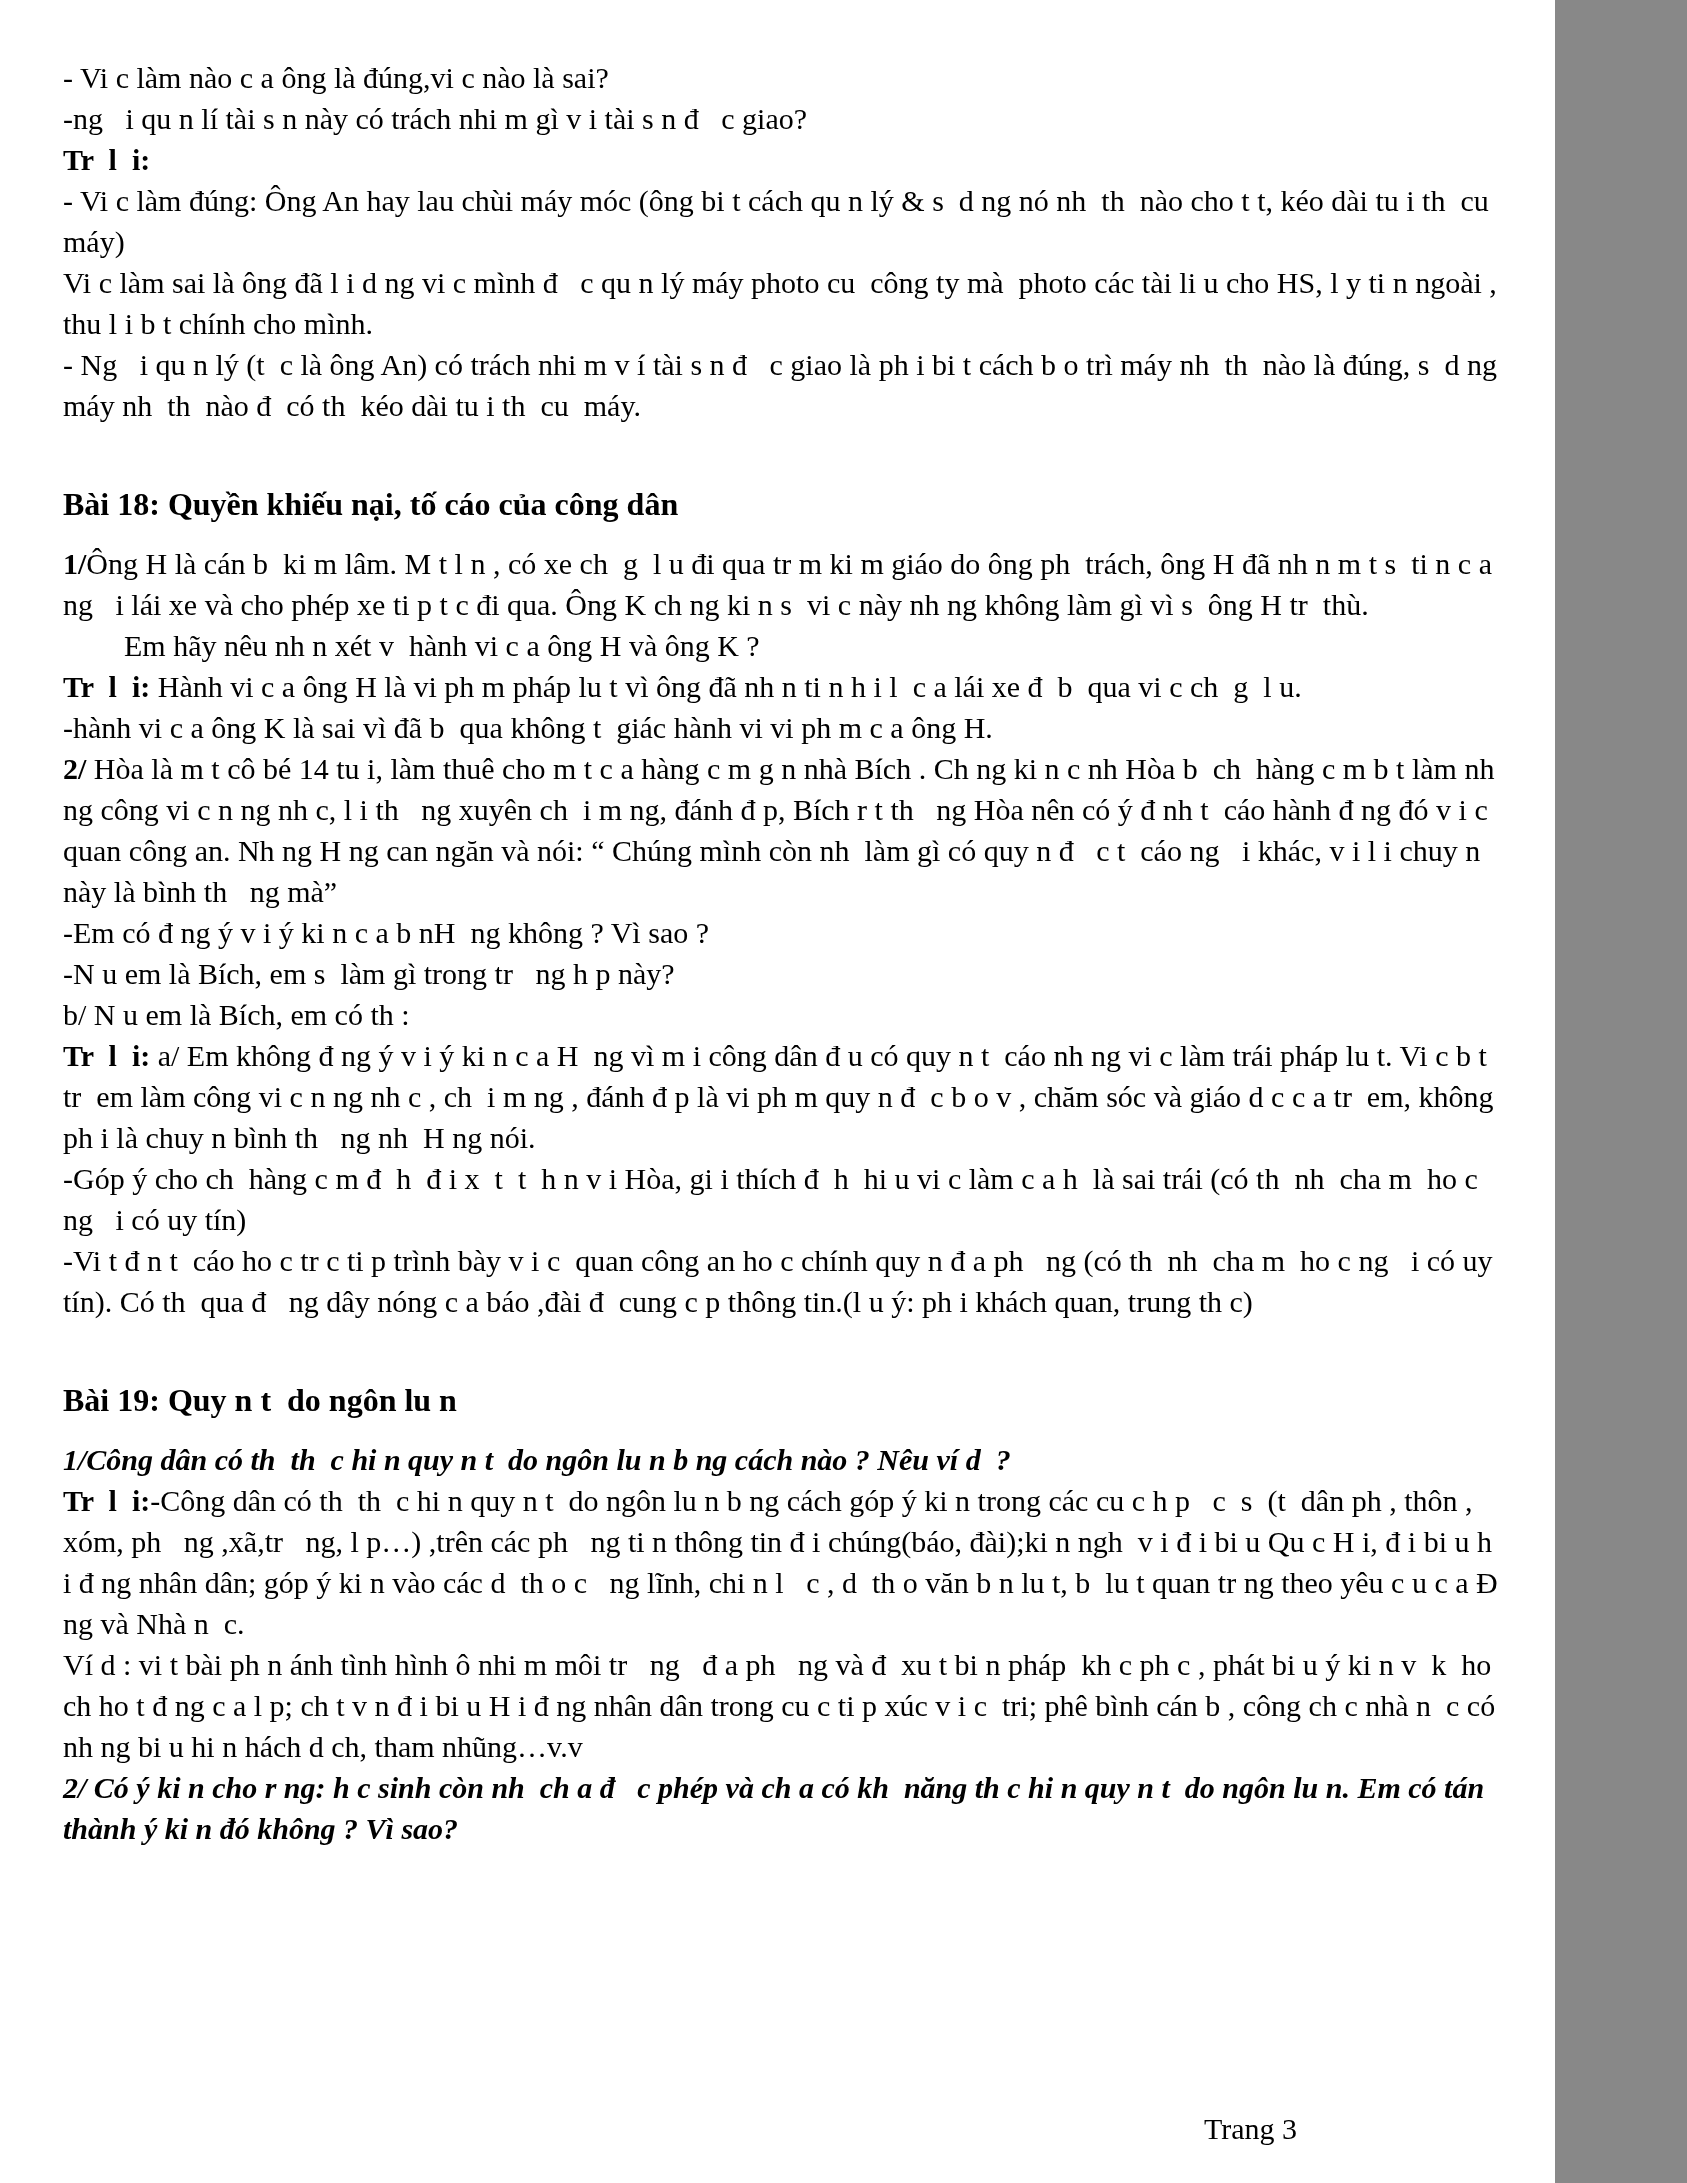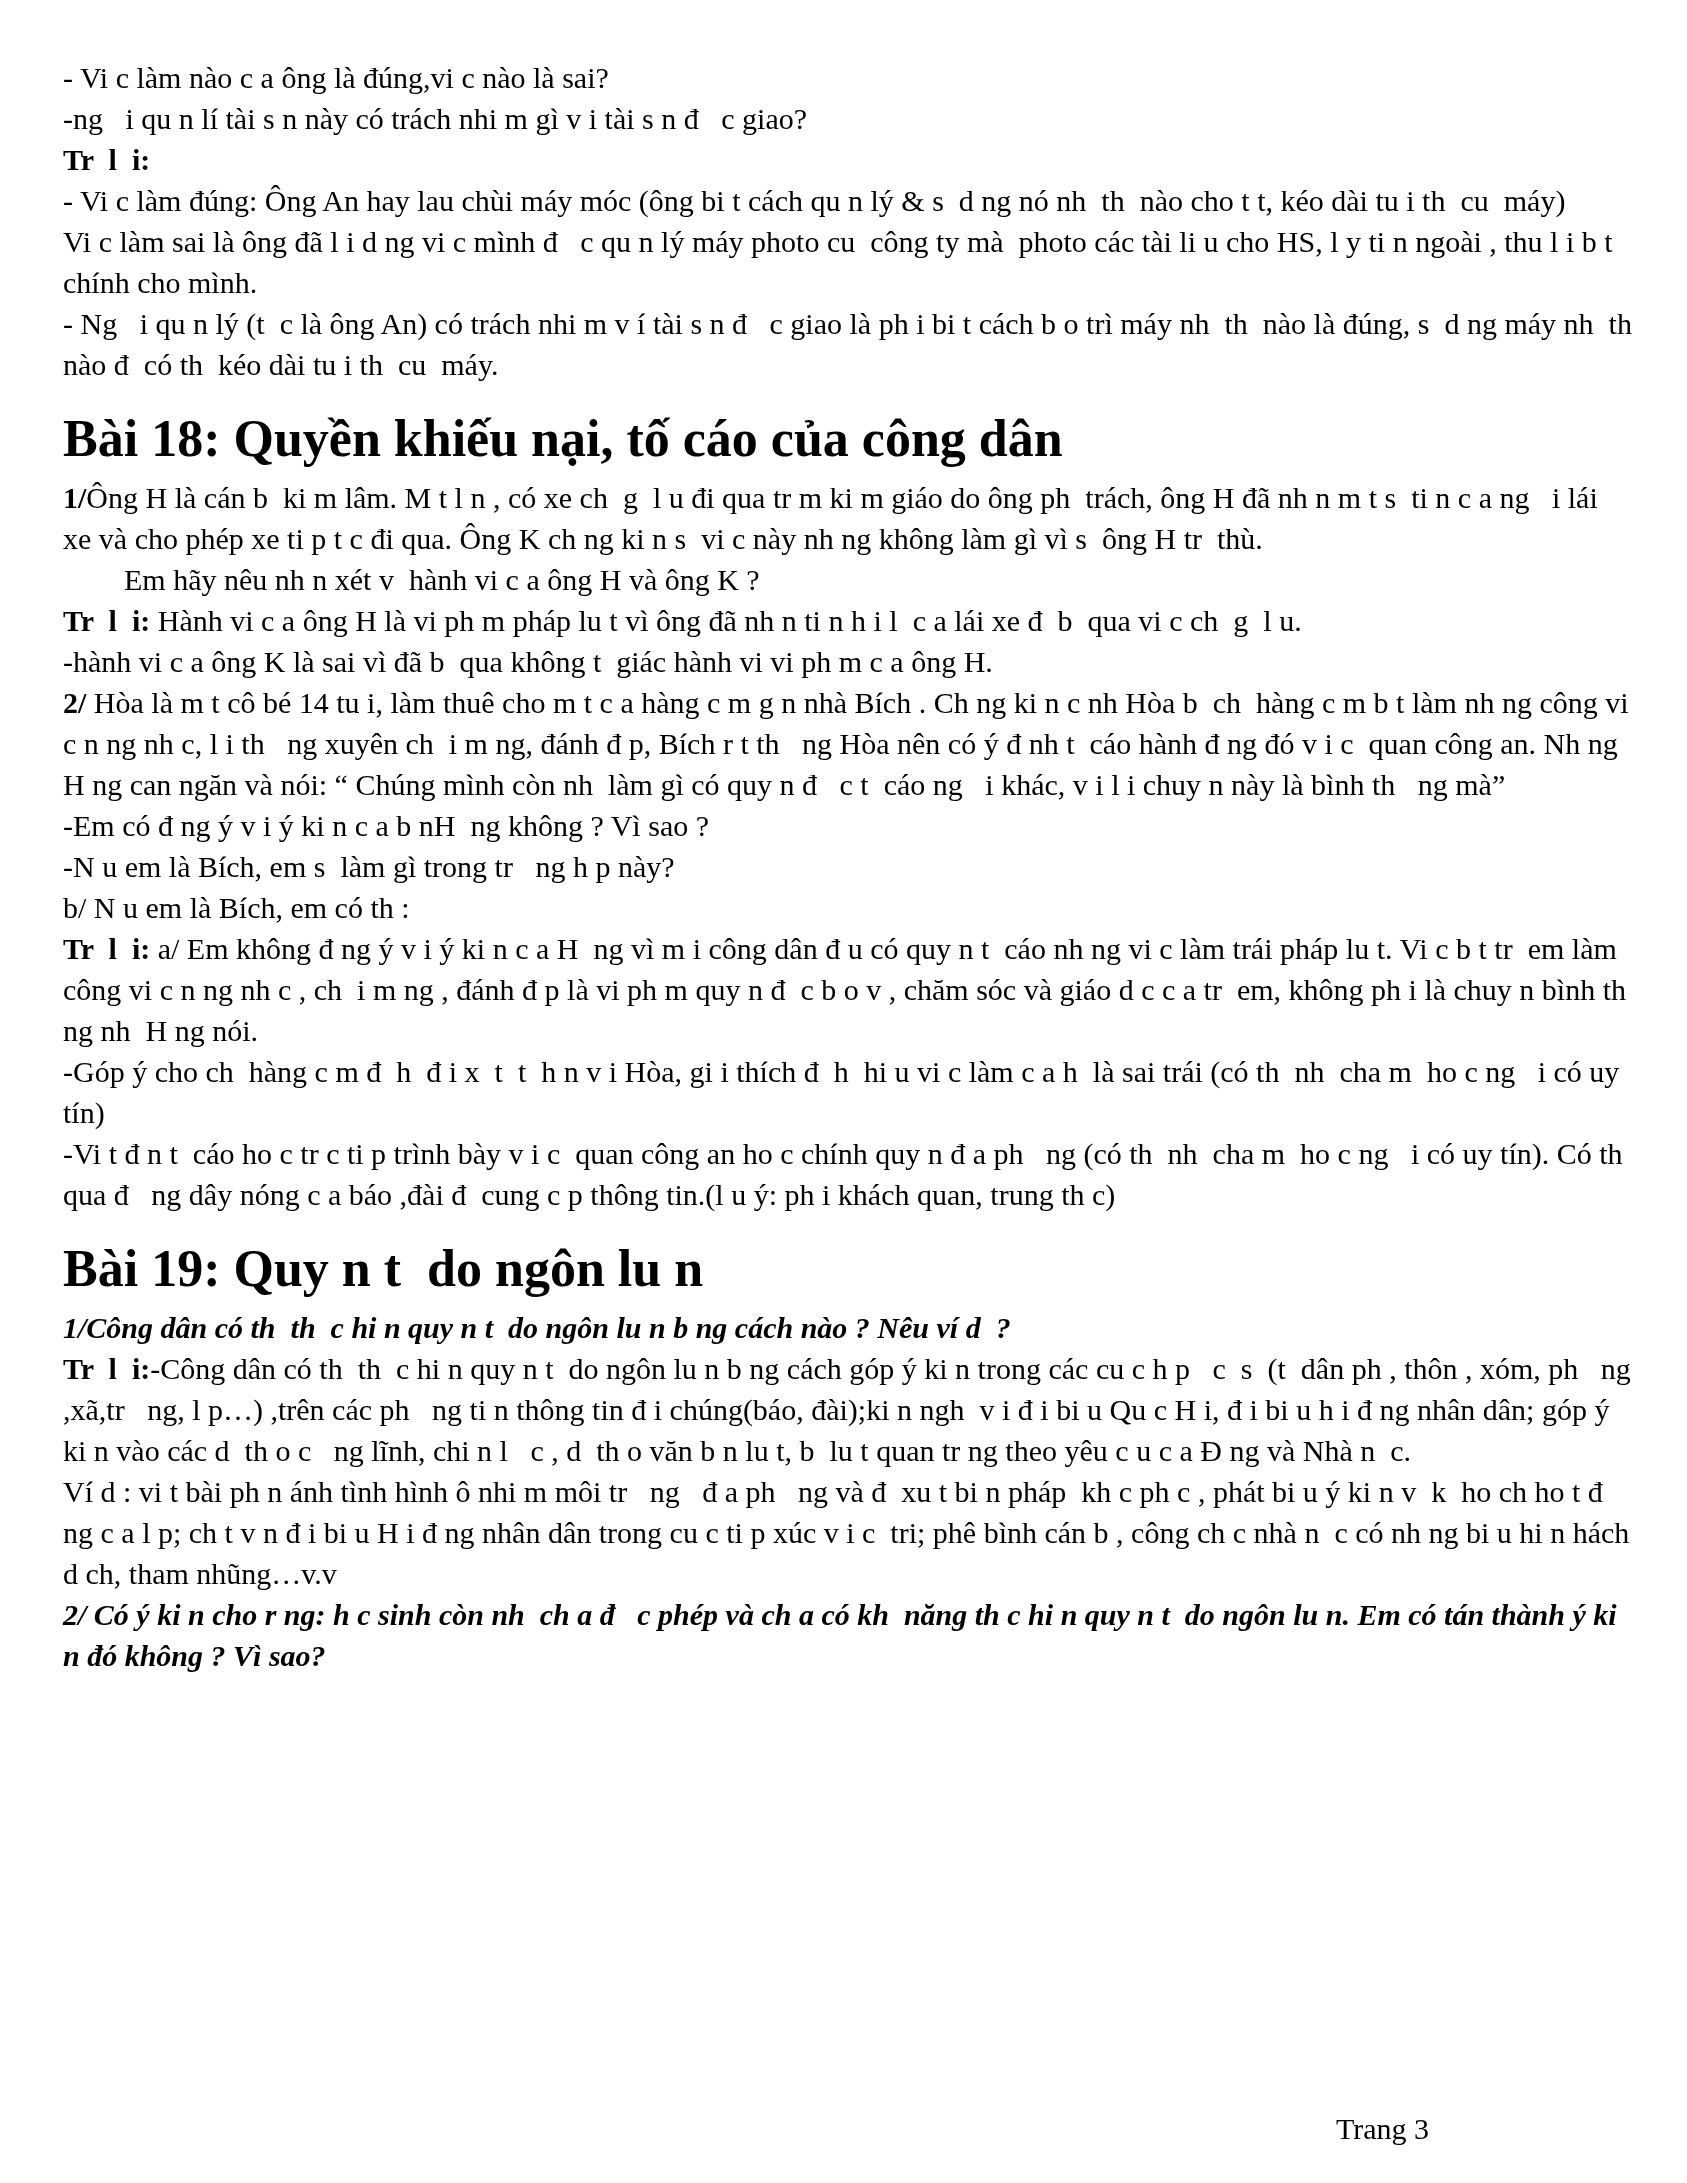--- a/index.html
+++ b/index.html
@@ -1,36 +1,36 @@
 <!DOCTYPE html>
 <html style="font-size:10.6px"><head>
 <meta charset="utf-8">
 <title>Document</title>
 <style>
   html,body{margin:0;padding:0;background:#888;}
   .sheet{
     position:relative;
-    width:1687px;height:2183px;
+    width:1555px;height:2183px;
     background:#ffffff;color:#000000;
     font-family:"Liberation Serif", serif;
     overflow:hidden;
   }
   .content{
     padding:57px 54px 0 63px;
     font-size:30px;line-height:41px;
     height:2077px;overflow:hidden;
   }
   p{margin:0;white-space:pre-wrap;}
   .b{font-weight:bold;}
   .bi{font-weight:bold;font-style:italic;}
   p.bi{font-weight:bold;font-style:italic;}
   .indent{text-indent:61px;}
   h2.section{
-    font-size:52px;line-height:69px;
-    margin:19px 0 4px 0;font-weight:bold;
+    font-size:32px;line-height:69px;
+    margin:44px 0 4px 0;font-weight:bold;
     white-space:pre-wrap;
   }
   footer{
     position:absolute;left:0;right:258px;bottom:34px;
     text-align:right;font-size:30px;line-height:41px;
   }
 </style>
 </head>
 <body>
 

